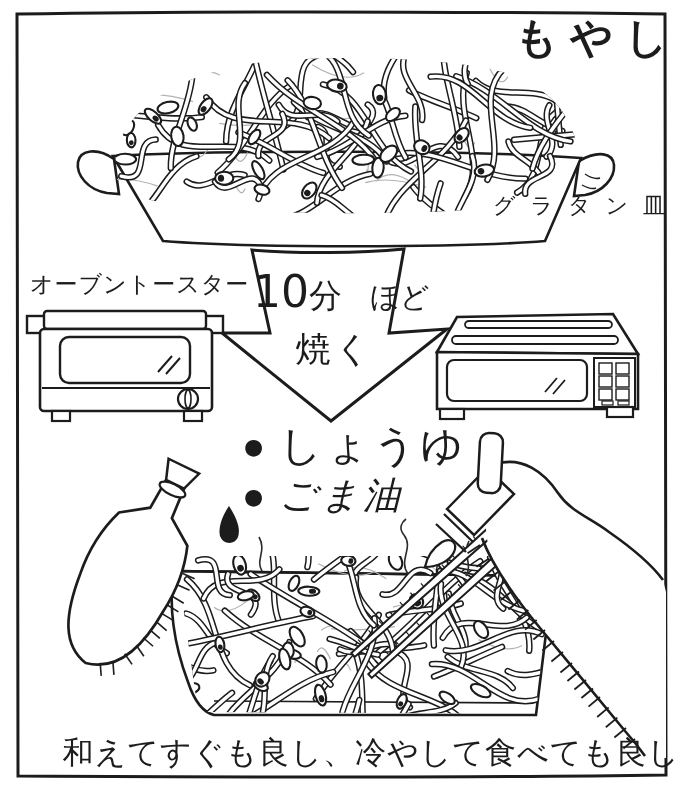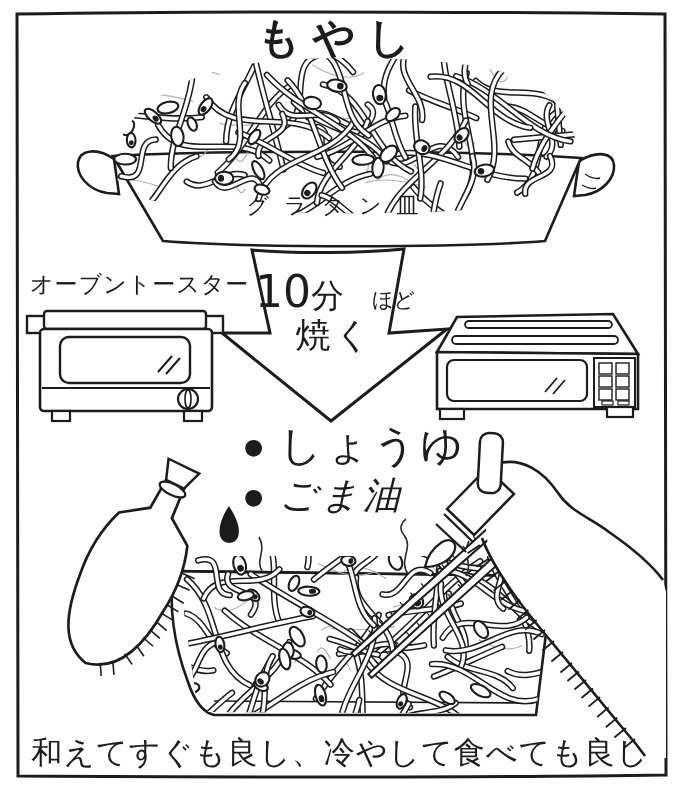--- a/index.html
+++ b/index.html
@@ -1,28 +1,28 @@
 <!DOCTYPE html>
 <html><head>
 <meta charset="utf-8">
 <style>
   html,body{margin:0;padding:0;background:#ffffff;}
   #page{position:relative;width:680px;height:795px;background:#ffffff;overflow:hidden;
         font-family:"DejaVu Sans","Liberation Sans",sans-serif;color:#1c1c1c;}
   #art{position:absolute;left:0;top:0;width:680px;height:795px;}
   .txt{position:absolute;color:#1c1c1c;white-space:nowrap;line-height:1.05;}
-  .center{left:0;right:0;text-align:center;}
+  .center{left:0;right:0;text-align:right;}
   .title{top:16px;font-size:42px;letter-spacing:12px;font-weight:bold;}
   .dishlabel{top:194px;font-size:22px;letter-spacing:15px;}
   .lbl-left{left:30px;top:259px;font-size:23px;letter-spacing:1px;margin-top:13px;}
   .arrowtxt{left:253px;top:269px;width:164px;text-align:center;}
   .arrowtxt .num{font-size:44px;}
   .arrowtxt .unit{font-size:33px;}
-  .arrowtxt .approx{font-size:21px;margin-left:28px;}
-  .arrowtxt .bake{display:block;font-size:35px;margin-top:2px;letter-spacing:4px;}
+  .arrowtxt .approx{font-size:29px;margin-left:28px;}
+  .arrowtxt .bake{display:block;font-size:35px;margin-top:16px;letter-spacing:4px;}
   .lbl-right{left:452px;top:266px;font-size:28px;letter-spacing:2px;}
   .lbl-right .note{font-size:20px;letter-spacing:0;}
   .ingredients{left:244px;top:424px;}
   .ingredients .row{display:flex;align-items:center;margin-bottom:9px;}
   .ingredients .dot{font-size:22px;margin-right:16px;}
   .ingredients .ing1{font-size:42px;letter-spacing:4px;}
   .ingredients .ing2{font-size:37px;letter-spacing:4px;font-style:italic;}
   .mixaction{left:334px;top:537px;font-size:29px;letter-spacing:3px;}
   .footnote{top:736px;font-size:31px;letter-spacing:1px;}
 </style>

